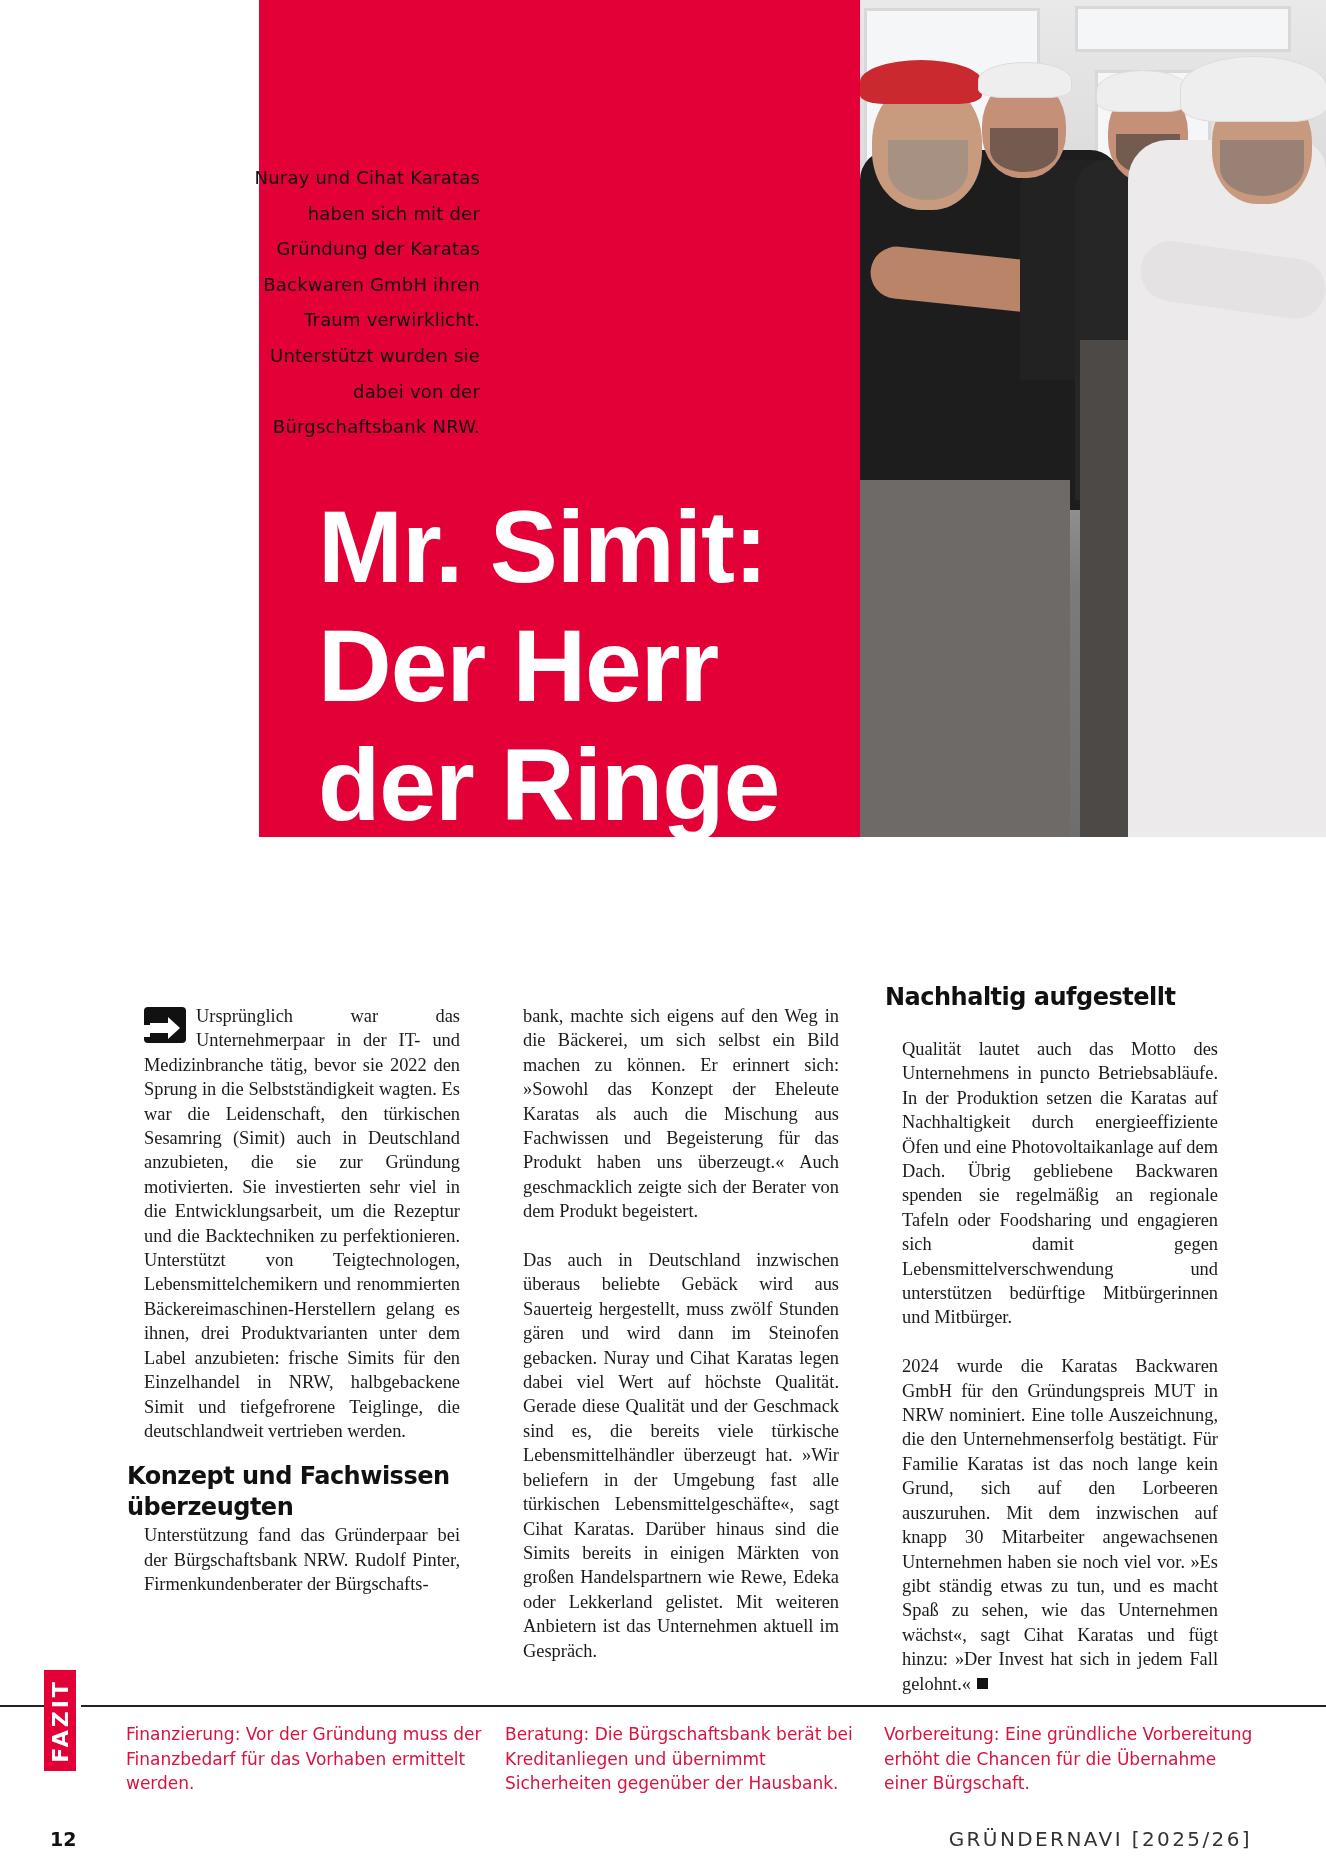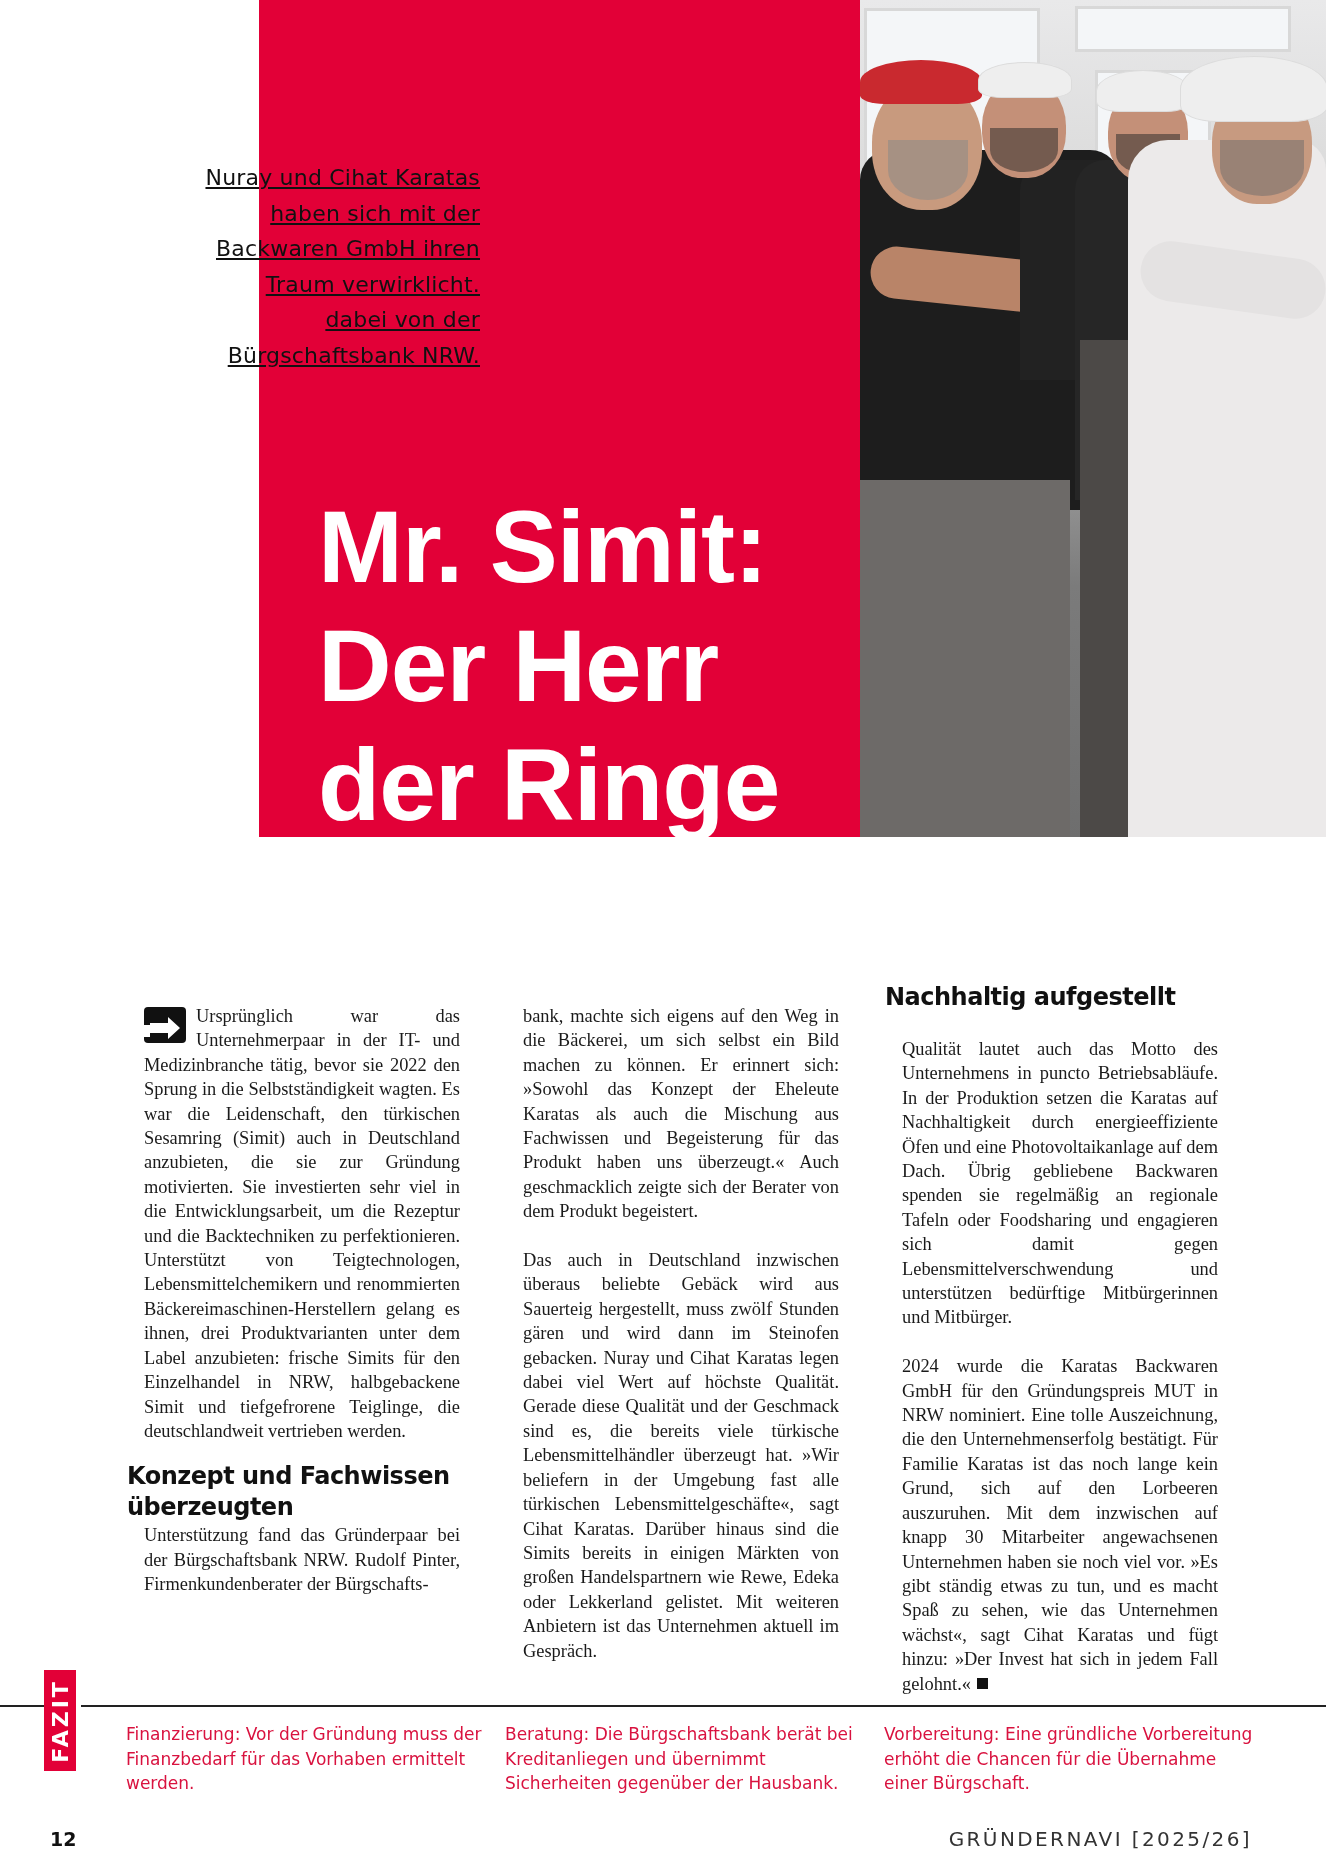--- a/index.html
+++ b/index.html
@@ -51,25 +51,24 @@
       position: absolute; background: #b98468; border-radius: 30px;
     }
     .photo .trousers { position: absolute; background: #5a5553; }
 
     .intro {
       position: absolute;
       left: 120px; top: 160px;
       width: 360px;
       text-align: right;
       font-family: "DejaVu Sans", sans-serif;
-      font-size: 22px;
+      font-size: 18px;
       line-height: 35.6px;
       color: #111111;
       letter-spacing: 0.2px;
-      text-decoration: underline;
     }
     .headline {
       position: absolute;
       left: 318px; top: 488px;
       width: 540px;
       font-family: "Liberation Sans", sans-serif;
       font-weight: 700;
       font-size: 102px;
       line-height: 119px;
       color: #ffffff;
@@ -206,22 +205,24 @@
     <div class="head" style="left:352px;top:86px;width:100px;height:118px;background:#c79a80;"></div>
     <div class="beard" style="left:360px;top:140px;width:84px;height:56px;background:#8a7a72;"></div>
     <div class="cap-net" style="left:320px;top:56px;width:146px;height:64px;"></div>
     <div class="arm" style="left:280px;top:250px;width:186px;height:60px;background:#e4e2e2;transform:rotate(8deg);"></div>
   </div>
 </div>
 
 <div class="intro">
   <div>Nuray und Cihat Karatas</div>
   <div>haben sich mit der</div>
+  <div>Gründung der Karatas</div>
   <div>Backwaren GmbH ihren</div>
   <div>Traum verwirklicht.</div>
+  <div>Unterstützt wurden sie</div>
   <div>dabei von der</div>
   <div>Bürgschaftsbank NRW.</div>
 </div>
 
 <h1 class="headline" style="margin:0;">
   <span>Mr. Simit:</span>
   <span>Der Herr</span>
   <span>der Ringe</span>
 </h1>
 

